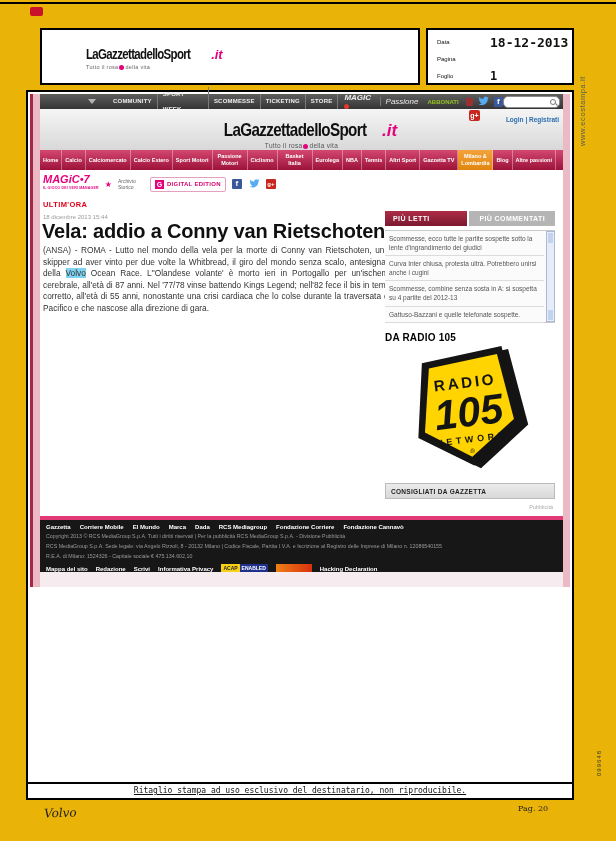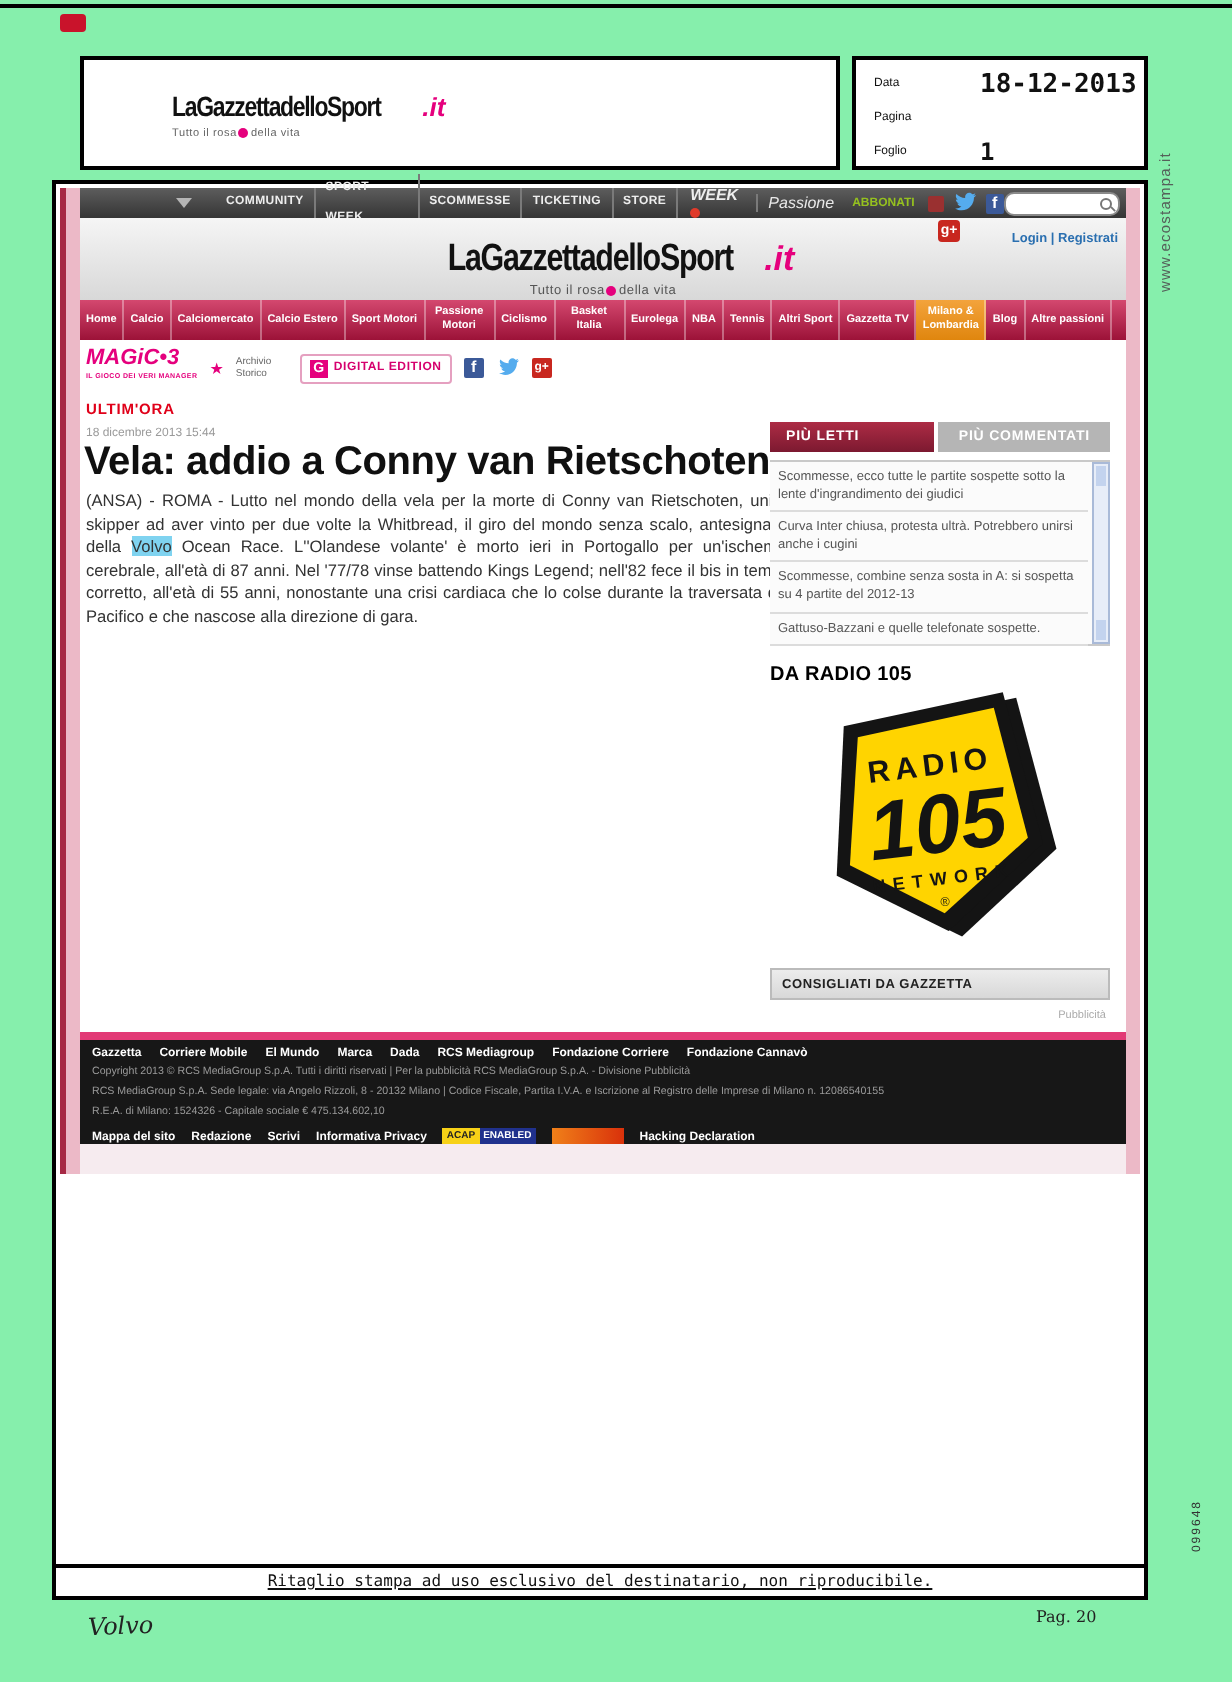--- a/index.html
+++ b/index.html
@@ -1,16 +1,16 @@
 <!DOCTYPE html>
 <html><head>
 <meta charset="utf-8">
 <style>
   html,body{margin:0;padding:0;background:#fff;}
-  .page{position:relative;width:616px;height:841px;background:#86efac;overflow:hidden;
+  .page{position:relative;width:616px;height:841px;background:#eab308;overflow:hidden;
         font-family:"Liberation Sans","DejaVu Sans",sans-serif;color:#111;}
   .topline{position:absolute;top:2px;left:0;width:616px;height:2px;background:#000;}
   .eco-mark{position:absolute;top:7px;left:30px;width:13px;height:9px;background:#c9132b;border-radius:2px;}
 
   
   .hdr-box{position:absolute;top:28px;height:57px;border:2px solid #000;box-sizing:border-box;background:#fff;}
   .hdr-left{left:40px;width:380px;}
   .hdr-right{left:426px;width:148px;}
   .gz-logo-sm{position:absolute;left:44px;top:15px;}
   .gz-main{font-weight:bold;font-size:14px;letter-spacing:-0.8px;display:inline-block;transform:scaleX(.82);transform-origin:left;color:#111;}
@@ -147,21 +147,21 @@
       <div class="edge edge-pink-l"></div>
       <div class="edge edge-pink-r"></div>
 
       <div class="toolbar">
         <span class="tb-caret"></span>
         <span class="tb-item">COMMUNITY</span>
         <span class="tb-item">SPORT WEEK</span>
         <span class="tb-item">SCOMMESSE</span>
         <span class="tb-item">TICKETING</span>
         <span class="tb-item">STORE</span>
-        <span class="tb-magic"><span>WEEK</span> <span class="tb-dot"></span></span>
+        <span class="tb-magic"><span>MAGIC</span> <span class="tb-dot"></span></span>
         <span class="tb-sportilia">Passione</span>
         <span class="tb-abbonati">ABBONATI</span>
         <span class="tb-flag"></span>
         <svg class="tb-tw" width="13" height="11" viewBox="0 0 13 11">
             <path fill="#55acee" d="M12.5 1.3c-.4.2-.9.4-1.4.4.5-.3.9-.8 1-1.3-.4.3-.9.5-1.5.6C10.2.5 9.6.2 9 .2 7.8.2 6.8 1.2 6.8 2.4c0 .2 0 .3.1.5C5 2.8 3.4 2 2.3.8c-.2.3-.3.7-.3 1.1 0 .8.4 1.5 1 1.9-.4 0-.7-.1-1-.3 0 1.1.8 2 1.8 2.2-.2.1-.4.1-.6.1h-.4c.3.9 1.1 1.5 2.1 1.5-.8.6-1.7 1-2.8 1H1.6c1 .6 2.2 1 3.4 1 4.1 0 6.4-3.4 6.4-6.4v-.3c.5-.3.8-.7 1.1-1.3z"></path>
           </svg>
         <span class="tb-fb">f</span>
         <span class="tb-search">
             <span class="mag"></span>
           </span>
@@ -193,21 +193,21 @@
         <span class="nav-item">Altri Sport</span>
         <span class="nav-item">Gazzetta TV</span>
         <span class="nav-item two hl">Milano &amp; Lombardia</span>
         <span class="nav-item">Blog</span>
         <span class="nav-item">Altre passioni</span>
       </div>
 
       <div class="content">
 
         <div class="subhdr">
-          <span class="magic3"><span>MAGiC•3</span><small>IL GIOCO DEI VERI MANAGER</small></span>
+          <span class="magic3"><span>MAGiC•7</span><small>IL GIOCO DEI VERI MANAGER</small></span>
           <span class="star">★</span>
           <span class="archivio">Archivio Storico</span>
           <span class="digital-btn">
             <span class="g-sq">G</span>
             <span class="de-label">DIGITAL EDITION</span>
           </span>
           <span class="soc-fb">f</span>
           <svg width="12" height="10" viewBox="0 0 13 11">
               <path fill="#55acee" d="M12.5 1.3c-.4.2-.9.4-1.4.4.5-.3.9-.8 1-1.3-.4.3-.9.5-1.5.6C10.2.5 9.6.2 9 .2 7.8.2 6.8 1.2 6.8 2.4c0 .2 0 .3.1.5C5 2.8 3.4 2 2.3.8c-.2.3-.3.7-.3 1.1 0 .8.4 1.5 1 1.9-.4 0-.7-.1-1-.3 0 1.1.8 2 1.8 2.2-.2.1-.4.1-.6.1h-.4c.3.9 1.1 1.5 2.1 1.5-.8.6-1.7 1-2.8 1H1.6c1 .6 2.2 1 3.4 1 4.1 0 6.4-3.4 6.4-6.4v-.3c.5-.3.8-.7 1.1-1.3z"></path>
             </svg>

